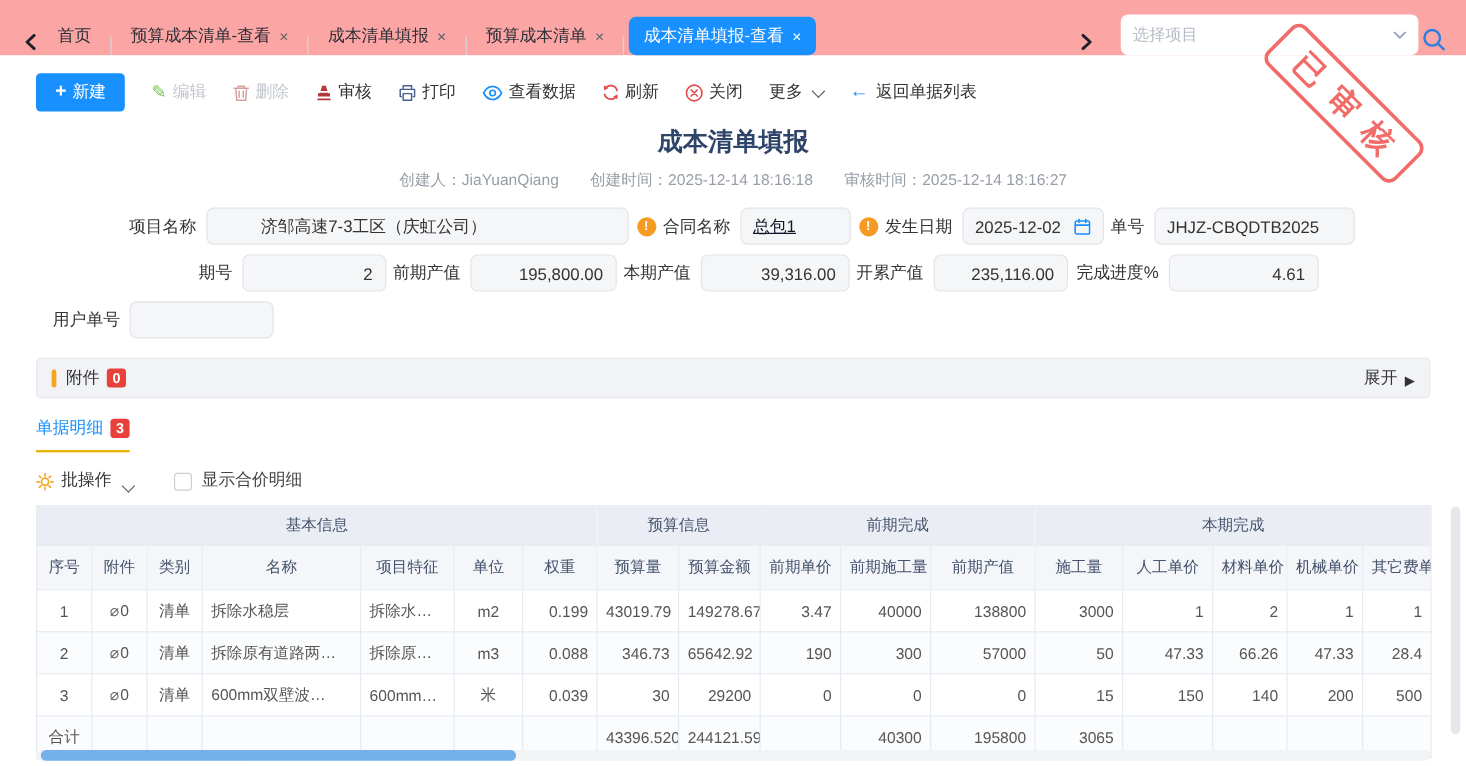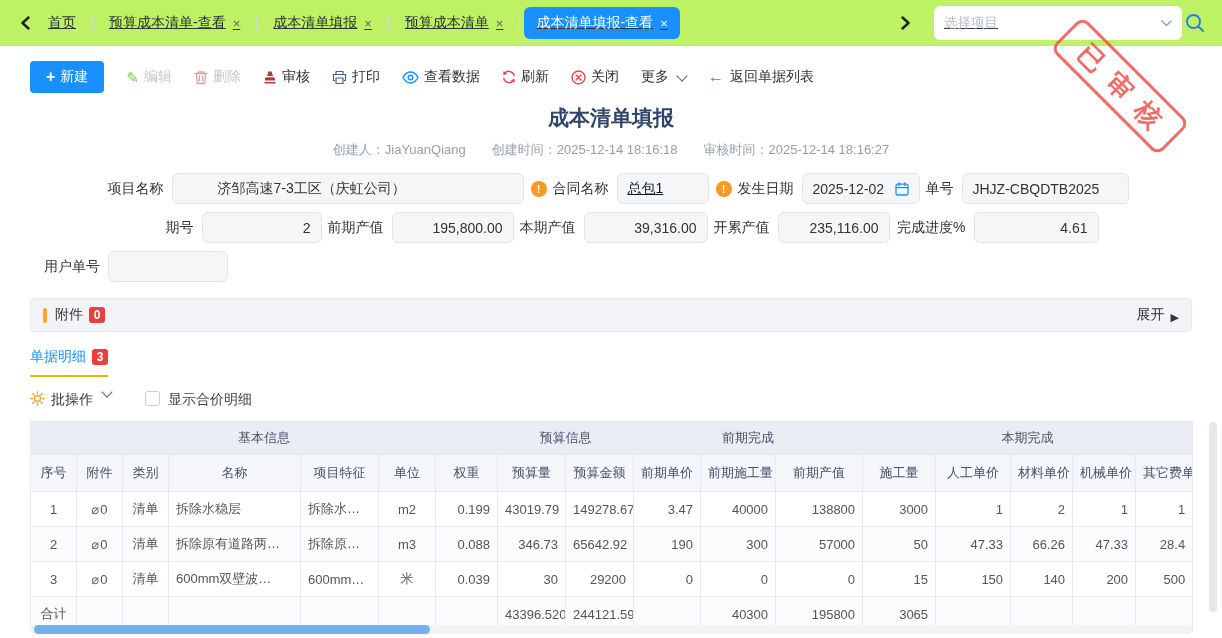--- a/index.html
+++ b/index.html
@@ -1,19 +1,19 @@
 <!DOCTYPE html>
 <html><head>
 <meta charset="utf-8">
 <style>
   * { margin:0; padding:0; box-sizing:border-box; }
   html,body { width:1222px; height:638px; overflow:hidden; background:#fff;
     font-family:"Liberation Sans","DejaVu Sans",sans-serif; color:#333; }
   
-  .tabbar { height:46px; background:#bef264; display:flex; align-items:center; padding:0 14px;text-decoration:underline; }
+  .tabbar { height:46px; background:#fca5a5; display:flex; align-items:flex-end; padding:0 14px; }
   .nav-chev { width:22px; height:22px; display:flex; align-items:center; justify-content:center; cursor:pointer; }
   .nav-chev svg { display:block; }
   .tab { font-size:14px; color:#2b2f36; padding:7px 12px; display:flex; align-items:center; gap:7px; cursor:pointer; white-space:nowrap; }
   .tab .x { color:#5c6066; font-size:13px; }
   .tab.active { background:#1890ff; color:#fff; border-radius:6px; }
   .tab.active .x { color:#fff; }
   .tab-sep { width:1px; height:16px; background:#d4d7dd; margin:0 4px; }
   .spacer { flex:1; }
   .proj-select { width:248px; height:34px; background:#fff; border-radius:6px; display:flex; align-items:center;
     padding:0 10px; }
@@ -59,22 +59,22 @@
   .badge { background:#e8413c; color:#fff; font-size:12px; font-weight:bold; border-radius:3px; min-width:16px; height:16px;
     display:inline-flex; align-items:center; justify-content:center; padding:0 4px; margin-left:6px; }
   .expand { margin-left:auto; display:flex; align-items:flex-end; gap:6px; font-size:14px; color:#333; }
   .expand .tri { font-size:11px; color:#333; }
   
   .detail-tabs { margin:16px 30px 0 30px; display:flex; }
   .detail-tab { display:flex; align-items:center; padding-bottom:9px; border-bottom:2px solid #eab308; cursor:pointer; }
   .detail-tab .lbl { color:#1890ff; font-size:14px; }
   
   .batch-row { margin:10px 30px 0 30px; display:flex; align-items:center; gap:34px; height:26px; }
-  .batch-btn { display:flex; align-items:flex-start; gap:6px; font-size:14px; color:#333; cursor:pointer; }
-  .checkbox-wrap { display:flex; align-items:flex-start; gap:8px; font-size:14px; color:#444; cursor:pointer; }
+  .batch-btn { display:flex; align-items:flex-end; gap:6px; font-size:14px; color:#333; cursor:pointer; }
+  .checkbox-wrap { display:flex; align-items:flex-end; gap:8px; font-size:14px; color:#444; cursor:pointer; }
   .checkbox { width:15px; height:15px; border:1px solid #ccd0d7; border-radius:3px; background:#fff; }
   
   .grid-wrap { margin:8px 30px 0 30px; }
   table { border-collapse:collapse; table-layout:fixed; width:1162px; font-size:13px; color:#555; }
   th,td { border:1px solid #e7eaf0; height:35px; padding:0 7px; overflow:hidden; white-space:nowrap; }
   thead th { font-weight:normal; color:#45526b; }
   tr.grp th { background:#eaedf4; height:33px; }
   tr.cols th { background:#f4f6fa; height:37px; }
   td.c-c { text-align:center; } td.c-l { text-align:left; } td.c-r { text-align:right; }
   tbody tr:nth-child(even) td { background:#fbfcfd; }

